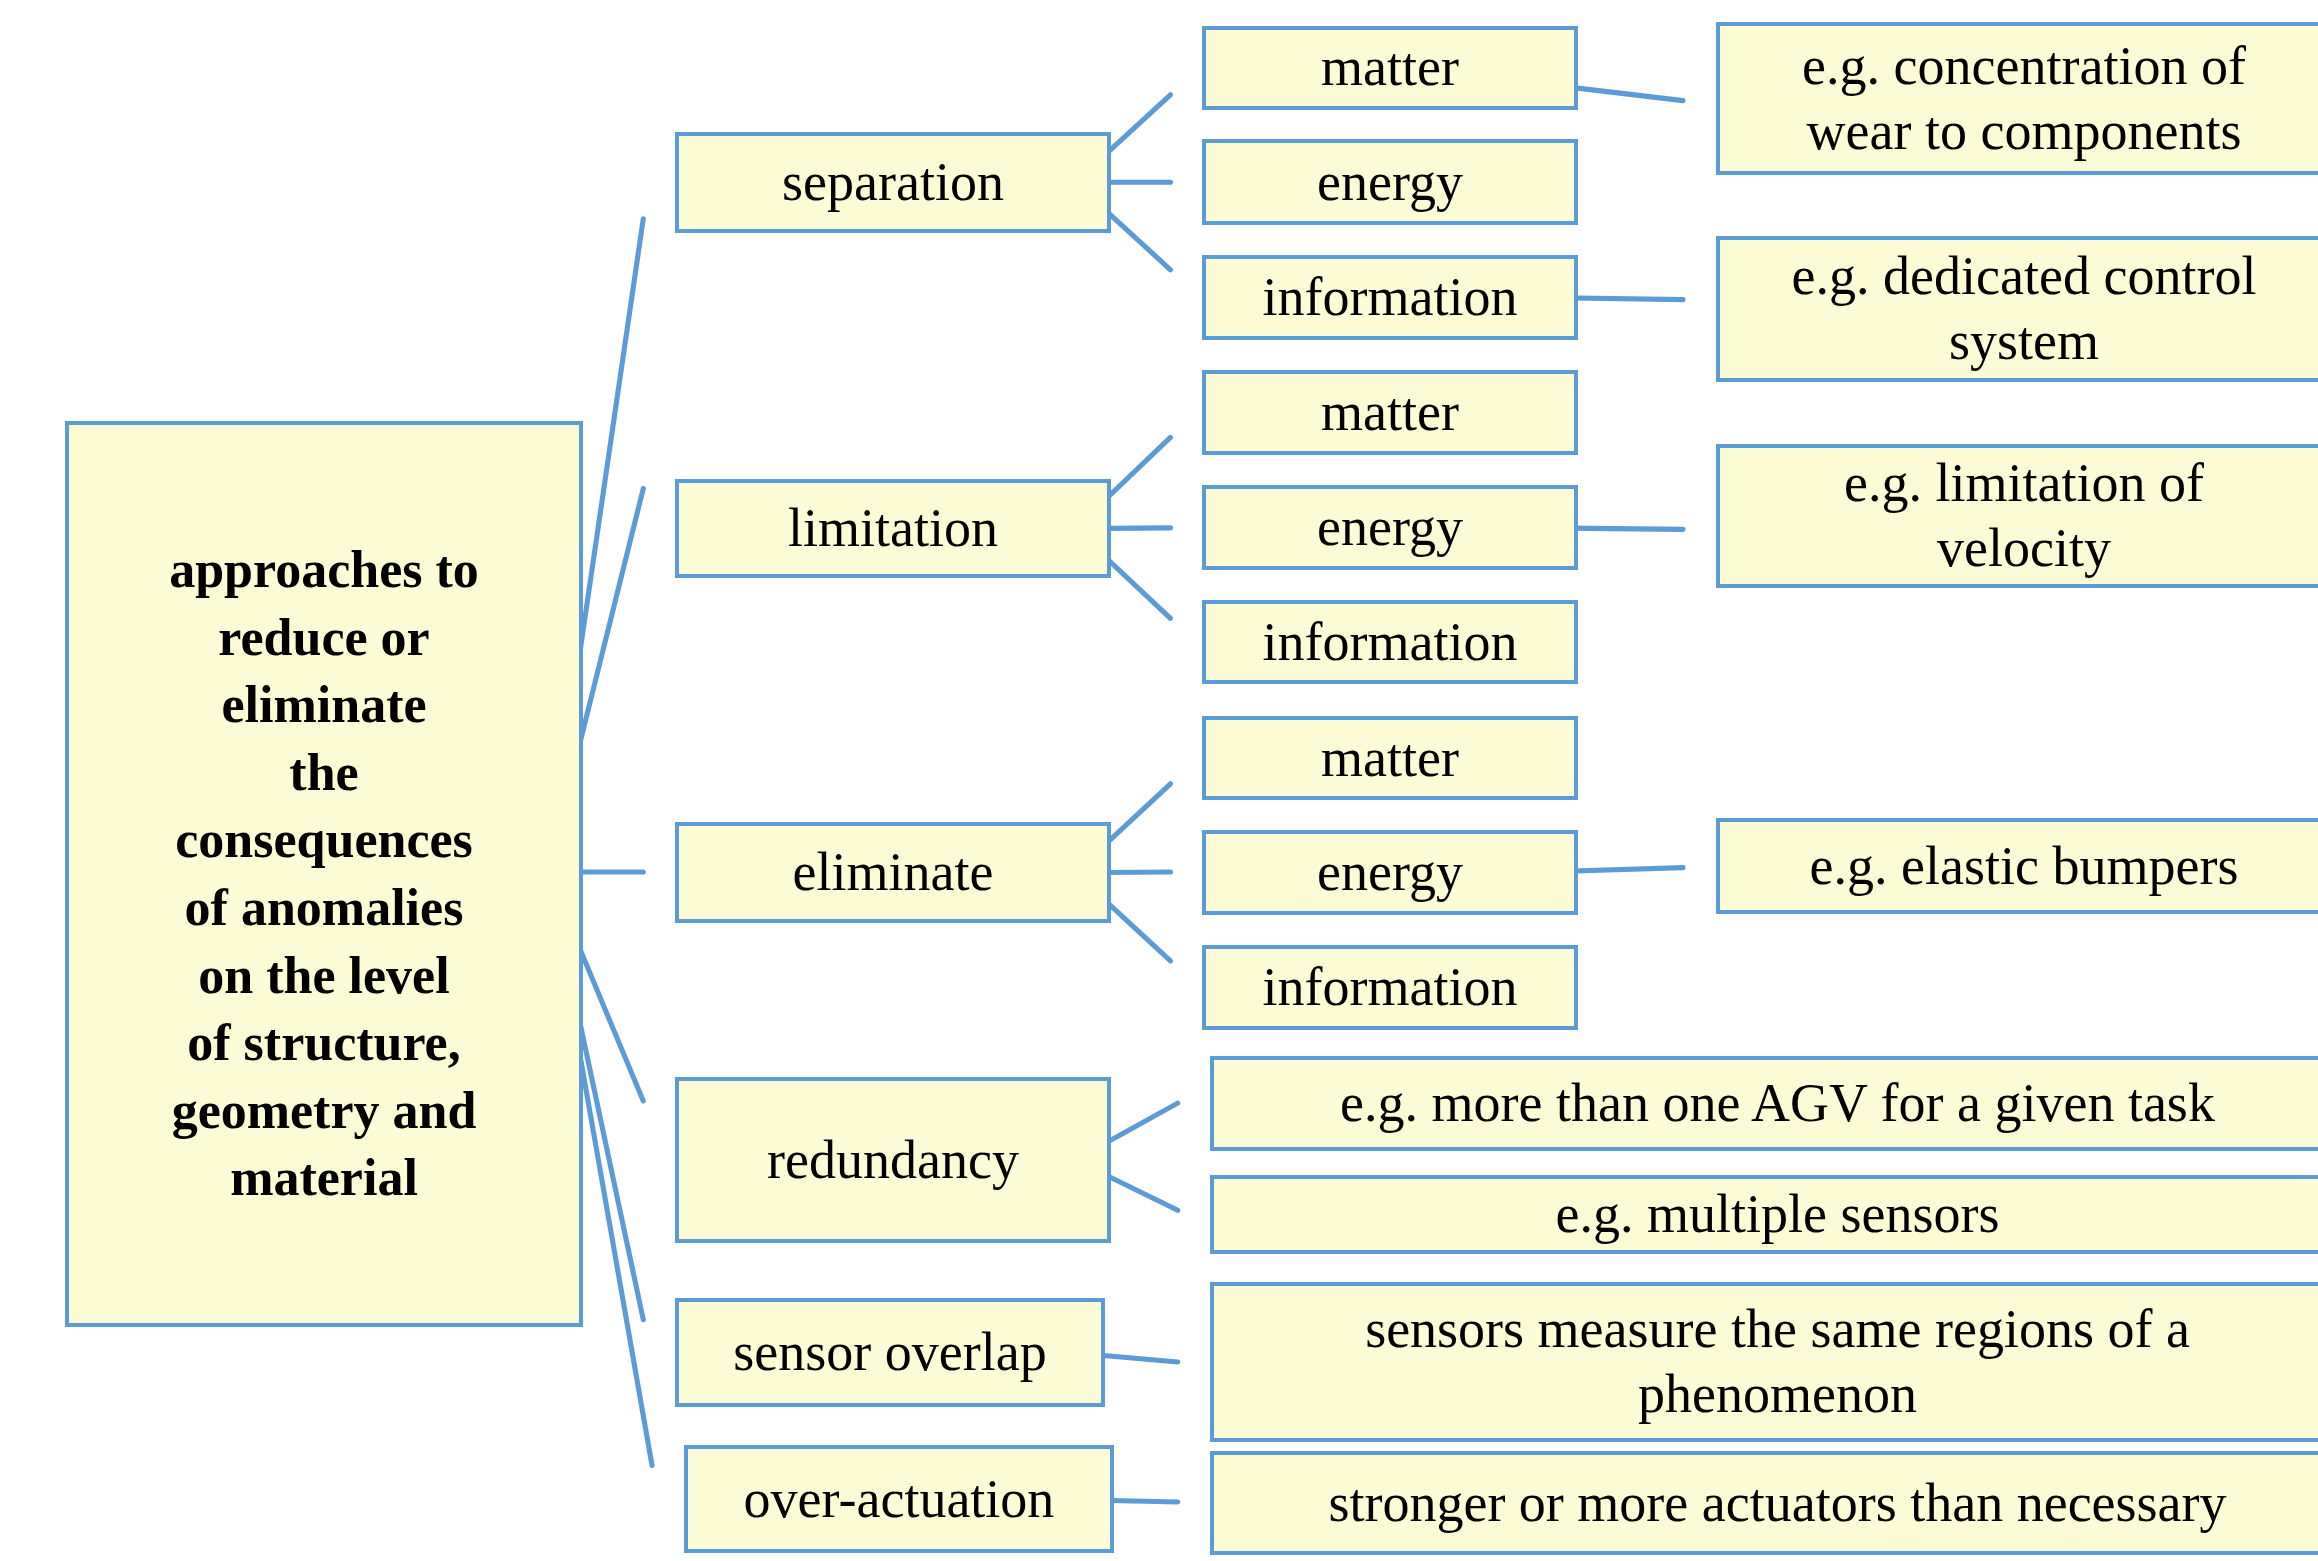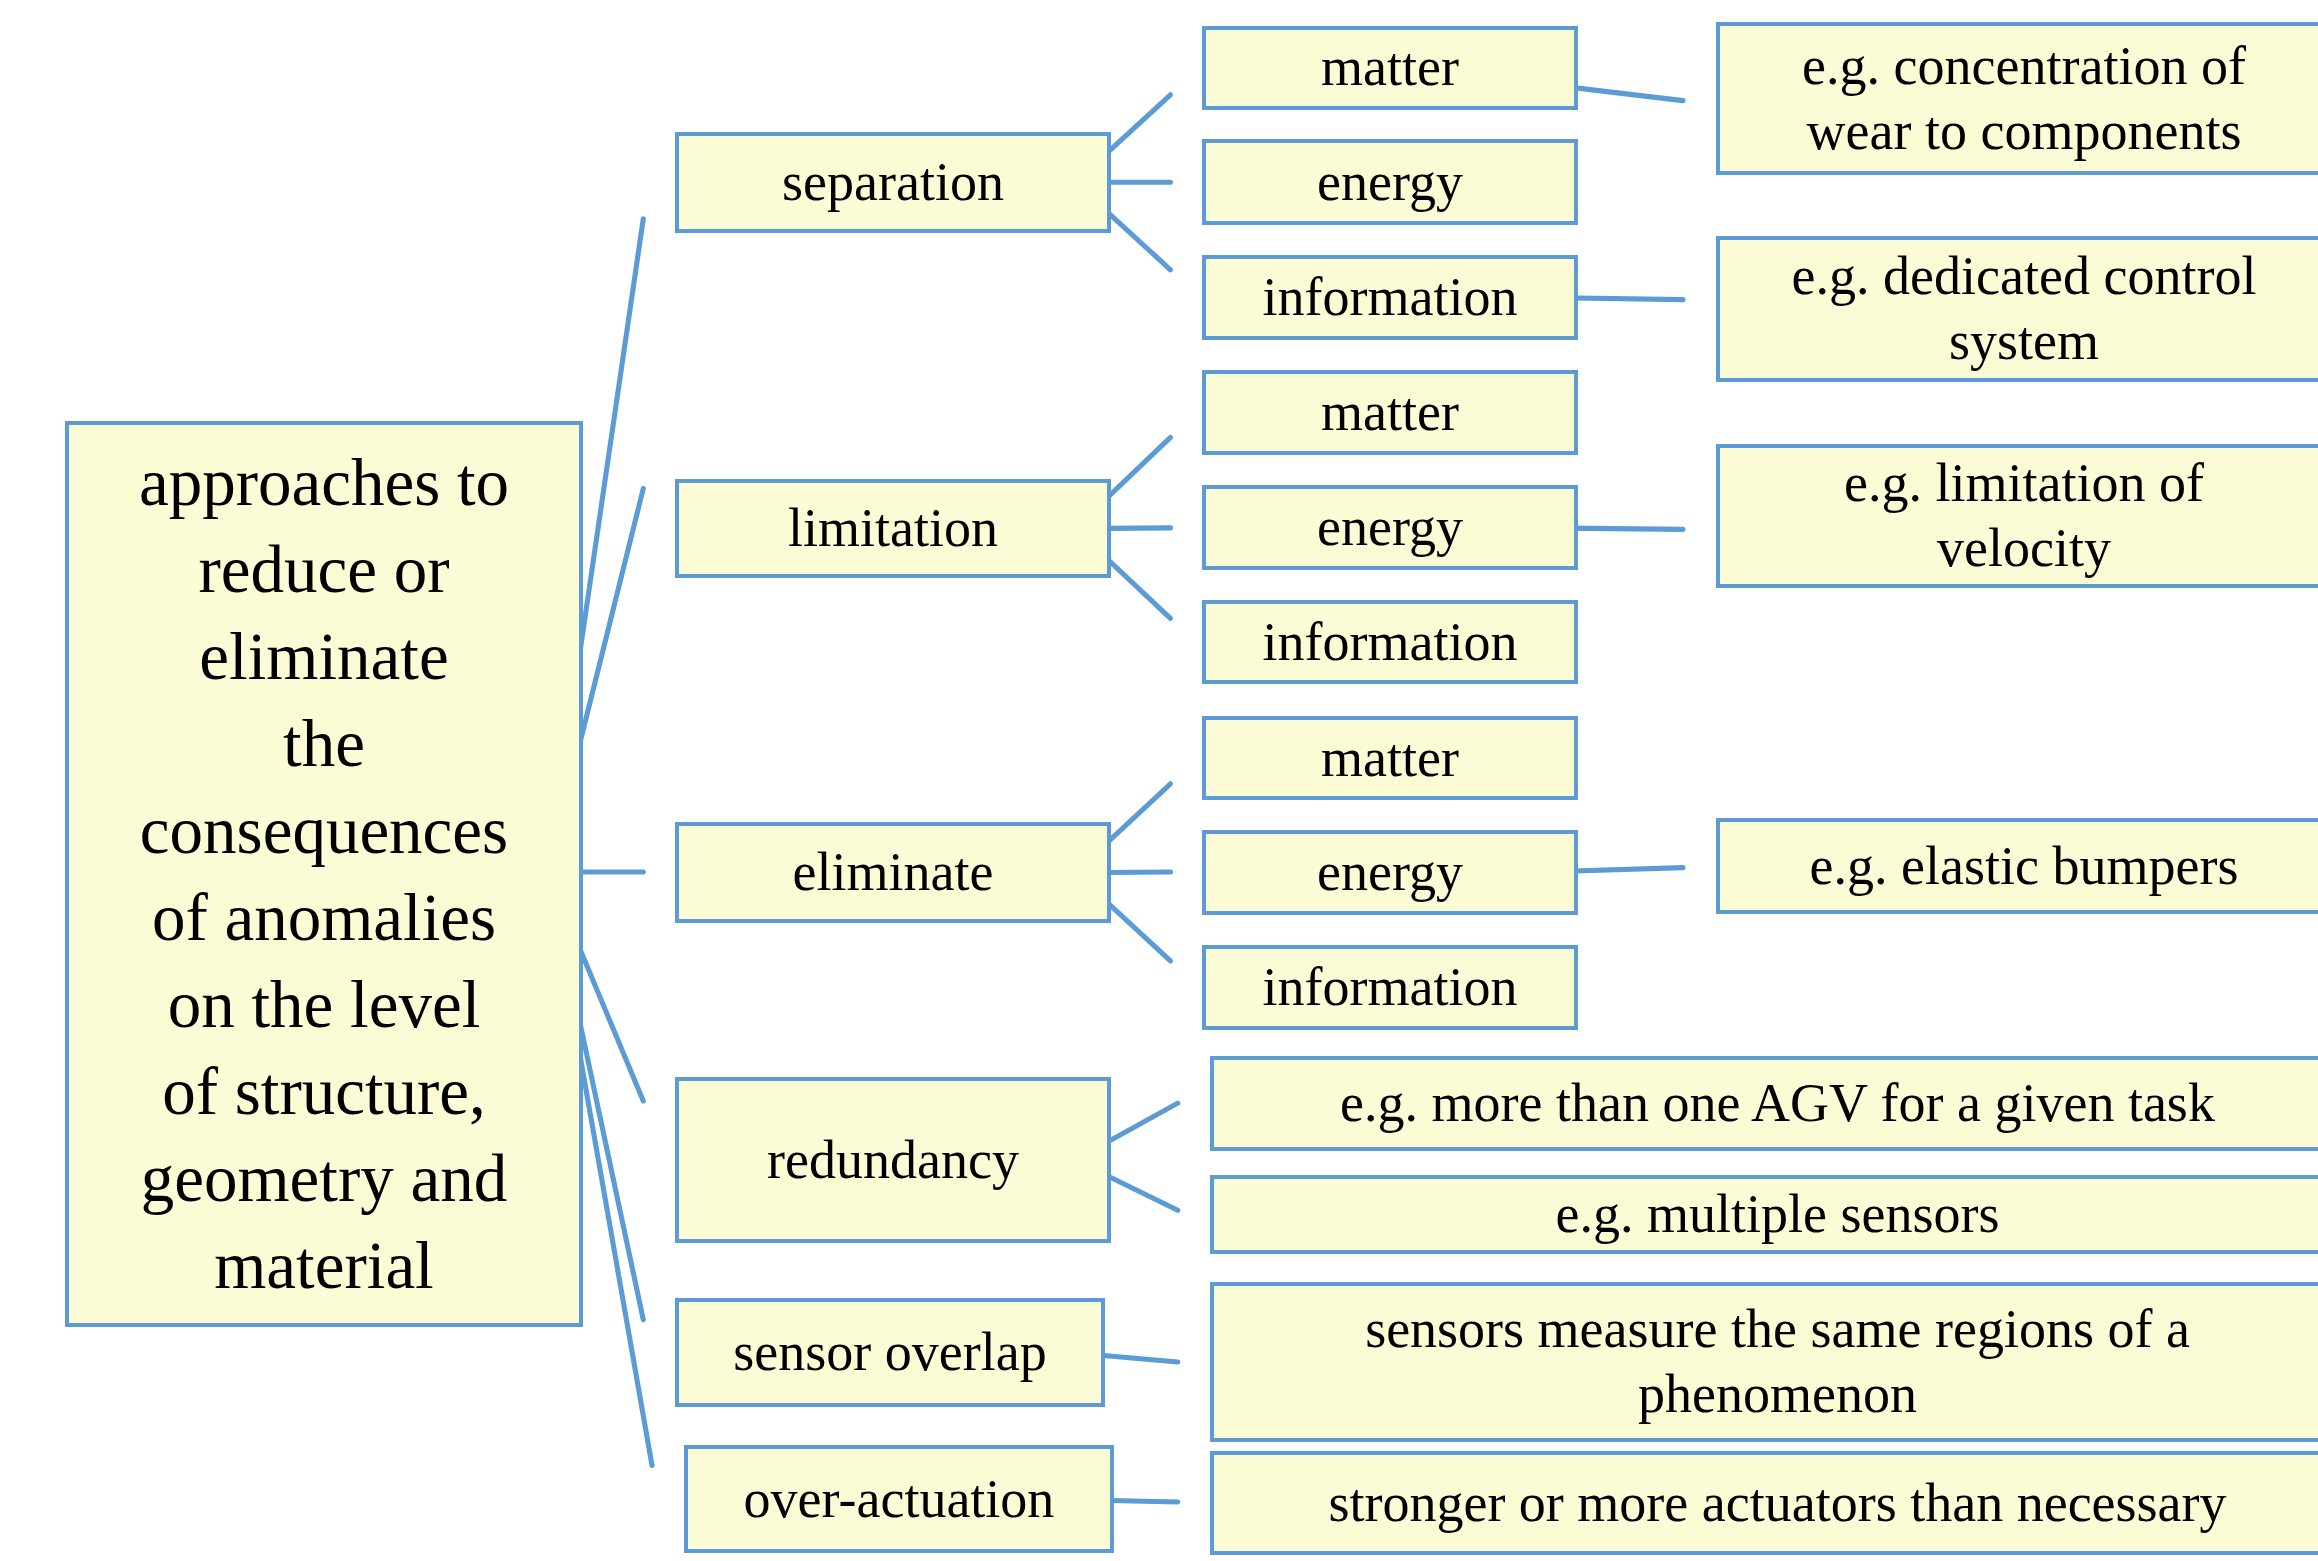--- a/index.html
+++ b/index.html
@@ -26,21 +26,21 @@
     background:var(--fill);
     border:4.4px solid var(--stroke);
     display:flex;
     align-items:center;
     justify-content:center;
     text-align:center;
     padding:4.4px 10.2px;
     margin-left:35px;
   }
   .lbl{white-space:pre-line;display:block;width:100%;}
-  .root-box .lbl{font-weight:400;font-size:67px;line-height:1.3;}
+  .root-box .lbl{font-weight:700;font-size:52px;line-height:1.3;}
   .n .lbl{font-size:54px;line-height:1.2;}
 </style>
 </head>
 <body>
 
 <div id="canvas">
 
   <svg class="wires" viewBox="0 0 3180 2141" aria-hidden="true">
     <line x1="751" y1="1196" x2="882" y2="300"></line>
     <line x1="751" y1="1196" x2="882" y2="670"></line>

